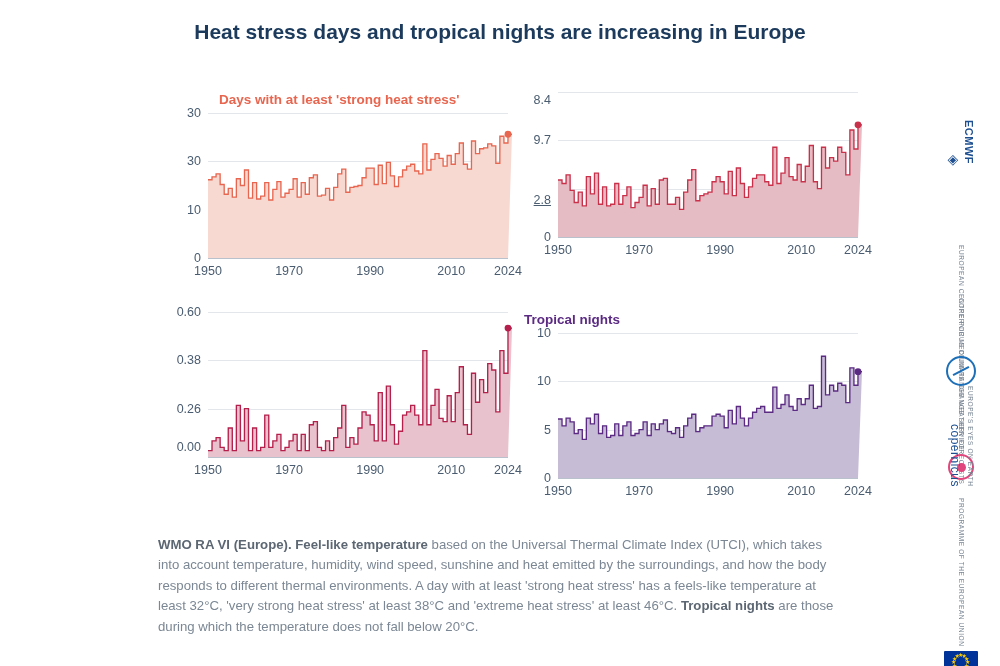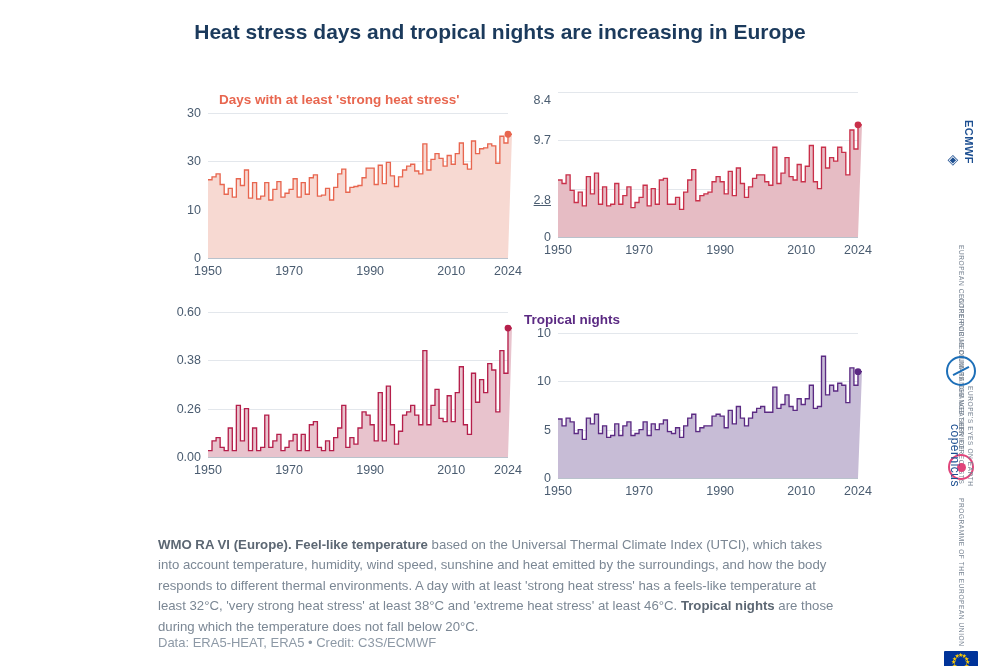--- a/index.html
+++ b/index.html
@@ -204,21 +204,21 @@
             <circle cx="300" cy="32.797619047619065" r="3.4" fill="#c9304a"></circle>
           </svg>
         </div>
       </div>
   </div>
 
   <div class="panel" style="left:160px; top:312px;">
     <div class="plot-wrap" id="wrap-2" style="width: 368px; height: 173px;">
         <div class="plot-area" style="width: 300px; height: 145px;">
           <div class="axis-line-x" style="top: 145px; width: 300px;"></div>
-          <div class="ytick" style="top: 145px;">0.00</div>
+          <div class="ytick" style="top: 135px;">0.00</div>
           <div class="gridline" style="top: 96.6667px; width: 300px;"></div>
           <div class="ytick" style="top: 96.6667px;">0.26</div>
           <div class="gridline" style="top: 48.3333px; width: 300px;"></div>
           <div class="ytick" style="top: 48.3333px;">0.38</div>
           <div class="gridline" style="top: 0px; width: 300px;"></div>
           <div class="ytick" style="top: 0px;">0.60</div>
           <div class="xtick" style="left: 0px;">1950</div>
           <div class="xtick" style="left: 81.0811px;">1970</div>
           <div class="xtick" style="left: 162.162px;">1990</div>
           <div class="xtick" style="left: 243.243px;">2010</div>
@@ -252,21 +252,20 @@
           <svg class="series" width="300" height="145">
             <path d="M0.00,86.03 L4.00,86.03 L4.05,92.80 L8.05,92.80 L8.11,85.07 L12.11,85.07 L12.16,88.93 L16.16,88.93 L16.22,100.53 L20.22,100.53 L20.27,96.67 L24.27,96.67 L24.32,106.33 L28.32,106.33 L28.38,85.07 L32.38,85.07 L32.43,90.87 L36.43,90.87 L36.49,81.20 L40.49,81.20 L40.54,100.53 L44.54,100.53 L44.59,92.80 L48.59,92.80 L48.65,104.40 L52.65,104.40 L52.70,102.47 L56.70,102.47 L56.76,90.87 L60.76,90.87 L60.81,102.47 L64.81,102.47 L64.86,92.80 L68.86,92.80 L68.92,88.93 L72.92,88.93 L72.97,102.47 L76.97,102.47 L77.03,100.53 L81.03,100.53 L81.08,96.67 L85.08,96.67 L85.14,88.93 L89.14,88.93 L89.19,102.47 L93.19,102.47 L93.24,90.87 L97.24,90.87 L97.30,96.67 L101.30,96.67 L101.35,90.87 L105.35,90.87 L105.41,87.00 L109.41,87.00 L109.46,98.60 L113.46,98.60 L113.51,100.53 L117.51,100.53 L117.57,94.73 L121.57,94.73 L121.62,104.40 L125.62,104.40 L125.68,92.80 L129.68,92.80 L129.73,85.07 L133.73,85.07 L133.78,81.20 L137.78,81.20 L137.84,98.60 L141.84,98.60 L141.89,94.73 L145.89,94.73 L145.95,92.80 L149.95,92.80 L150.00,92.80 L154.00,92.80 L154.05,83.13 L158.05,83.13 L158.11,81.20 L162.11,81.20 L162.16,83.13 L166.16,83.13 L166.22,94.73 L170.22,94.73 L170.27,77.33 L174.27,77.33 L174.32,90.87 L178.32,90.87 L178.38,73.47 L182.38,73.47 L182.43,85.07 L186.43,85.07 L186.49,92.80 L190.49,92.80 L190.54,85.07 L194.54,85.07 L194.59,79.27 L198.59,79.27 L198.65,75.40 L202.65,75.40 L202.70,73.47 L206.70,73.47 L206.76,79.27 L210.76,79.27 L210.81,79.27 L214.81,79.27 L214.86,54.13 L218.86,54.13 L218.92,75.40 L222.92,75.40 L222.97,71.53 L226.97,71.53 L227.03,61.87 L231.03,61.87 L231.08,73.47 L235.08,73.47 L235.14,77.33 L239.14,77.33 L239.19,65.73 L243.19,65.73 L243.24,71.53 L247.24,71.53 L247.30,65.73 L251.30,65.73 L251.35,52.20 L255.35,52.20 L255.41,75.40 L259.41,75.40 L259.46,73.47 L263.46,73.47 L263.51,23.20 L267.51,23.20 L267.57,61.87 L271.57,61.87 L271.62,52.20 L275.62,52.20 L275.68,58.00 L279.68,58.00 L279.73,50.27 L283.73,50.27 L283.78,52.20 L287.78,52.20 L287.84,69.60 L291.84,69.60 L291.89,34.80 L295.89,34.80 L295.95,52.20 L299.95,52.20 L300.00,38.67 L304.00,38.67 L300.00,145 L0.00,145 Z" fill="#c7bcd6" stroke="none"></path>
             <path d="M0.00,86.03 L4.00,86.03 L4.05,92.80 L8.05,92.80 L8.11,85.07 L12.11,85.07 L12.16,88.93 L16.16,88.93 L16.22,100.53 L20.22,100.53 L20.27,96.67 L24.27,96.67 L24.32,106.33 L28.32,106.33 L28.38,85.07 L32.38,85.07 L32.43,90.87 L36.43,90.87 L36.49,81.20 L40.49,81.20 L40.54,100.53 L44.54,100.53 L44.59,92.80 L48.59,92.80 L48.65,104.40 L52.65,104.40 L52.70,102.47 L56.70,102.47 L56.76,90.87 L60.76,90.87 L60.81,102.47 L64.81,102.47 L64.86,92.80 L68.86,92.80 L68.92,88.93 L72.92,88.93 L72.97,102.47 L76.97,102.47 L77.03,100.53 L81.03,100.53 L81.08,96.67 L85.08,96.67 L85.14,88.93 L89.14,88.93 L89.19,102.47 L93.19,102.47 L93.24,90.87 L97.24,90.87 L97.30,96.67 L101.30,96.67 L101.35,90.87 L105.35,90.87 L105.41,87.00 L109.41,87.00 L109.46,98.60 L113.46,98.60 L113.51,100.53 L117.51,100.53 L117.57,94.73 L121.57,94.73 L121.62,104.40 L125.62,104.40 L125.68,92.80 L129.68,92.80 L129.73,85.07 L133.73,85.07 L133.78,81.20 L137.78,81.20 L137.84,98.60 L141.84,98.60 L141.89,94.73 L145.89,94.73 L145.95,92.80 L149.95,92.80 L150.00,92.80 L154.00,92.80 L154.05,83.13 L158.05,83.13 L158.11,81.20 L162.11,81.20 L162.16,83.13 L166.16,83.13 L166.22,94.73 L170.22,94.73 L170.27,77.33 L174.27,77.33 L174.32,90.87 L178.32,90.87 L178.38,73.47 L182.38,73.47 L182.43,85.07 L186.43,85.07 L186.49,92.80 L190.49,92.80 L190.54,85.07 L194.54,85.07 L194.59,79.27 L198.59,79.27 L198.65,75.40 L202.65,75.40 L202.70,73.47 L206.70,73.47 L206.76,79.27 L210.76,79.27 L210.81,79.27 L214.81,79.27 L214.86,54.13 L218.86,54.13 L218.92,75.40 L222.92,75.40 L222.97,71.53 L226.97,71.53 L227.03,61.87 L231.03,61.87 L231.08,73.47 L235.08,73.47 L235.14,77.33 L239.14,77.33 L239.19,65.73 L243.19,65.73 L243.24,71.53 L247.24,71.53 L247.30,65.73 L251.30,65.73 L251.35,52.20 L255.35,52.20 L255.41,75.40 L259.41,75.40 L259.46,73.47 L263.46,73.47 L263.51,23.20 L267.51,23.20 L267.57,61.87 L271.57,61.87 L271.62,52.20 L275.62,52.20 L275.68,58.00 L279.68,58.00 L279.73,50.27 L283.73,50.27 L283.78,52.20 L287.78,52.20 L287.84,69.60 L291.84,69.60 L291.89,34.80 L295.89,34.80 L295.95,52.20 L299.95,52.20 L300.00,38.67 L304.00,38.67" fill="none" stroke="#5b2a83" stroke-width="1.35" stroke-linejoin="miter"></path>
             <circle cx="300" cy="38.66666666666667" r="3.4" fill="#5b2a83"></circle>
           </svg>
         </div>
       </div>
   </div>
 
   <div class="caption" id="caption"><b>WMO RA VI (Europe).</b> <b>Feel-like temperature</b> based on the Universal Thermal Climate Index (UTCI), which takes into account temperature, humidity, wind speed, sunshine and heat emitted by the surroundings, and how the body responds to different thermal environments. A day with at least 'strong heat stress' has a feels-like temperature at least 32°C, 'very strong heat stress' at least 38°C and 'extreme heat stress' at least 46°C. <b>Tropical nights</b> are those during which the temperature does not fall below 20°C.</div>
-  <div class="credit">Data: ERA5-HEAT, ERA5 • Credit: C3S/ECMWF</div>
 
   <div class="rail">
     <div class="rail-item" style="top:0px;">
       <span class="ecmwf-mark">◈</span>
       <span class="vert">ECMWF</span>
     </div>
     <div class="rail-item" style="top:125px;">
       <span class="vert-small">EUROPEAN CENTRE FOR MEDIUM-RANGE WEATHER FORECASTS</span>
     </div>
     <div class="rail-item" style="top:178px;">

